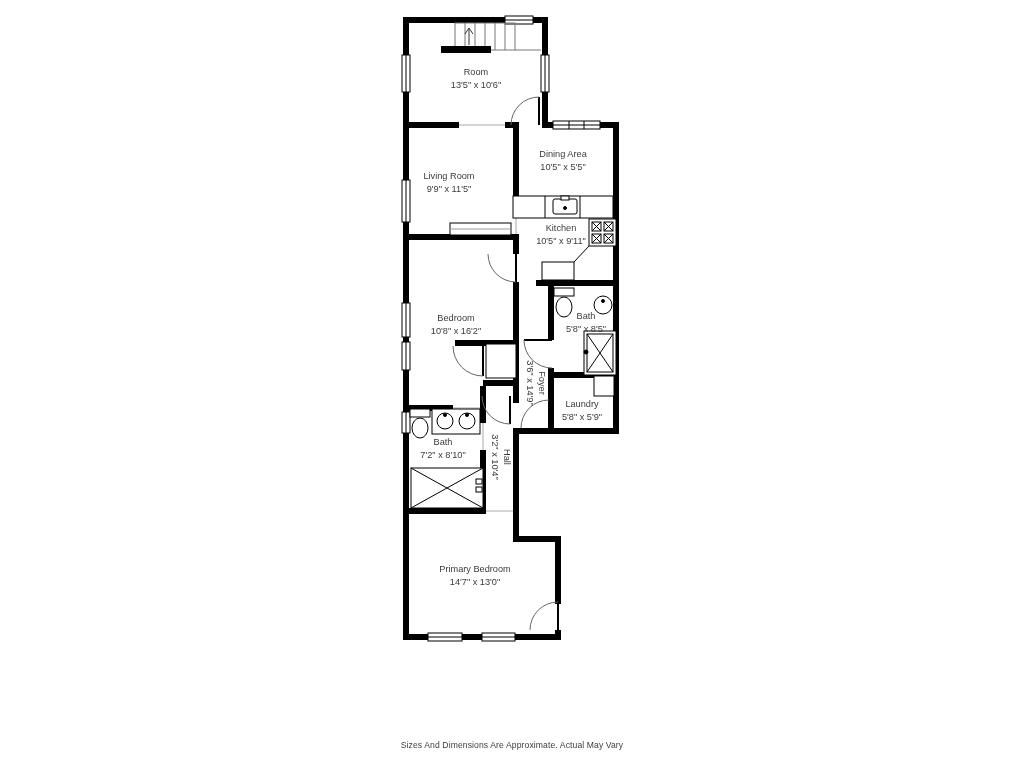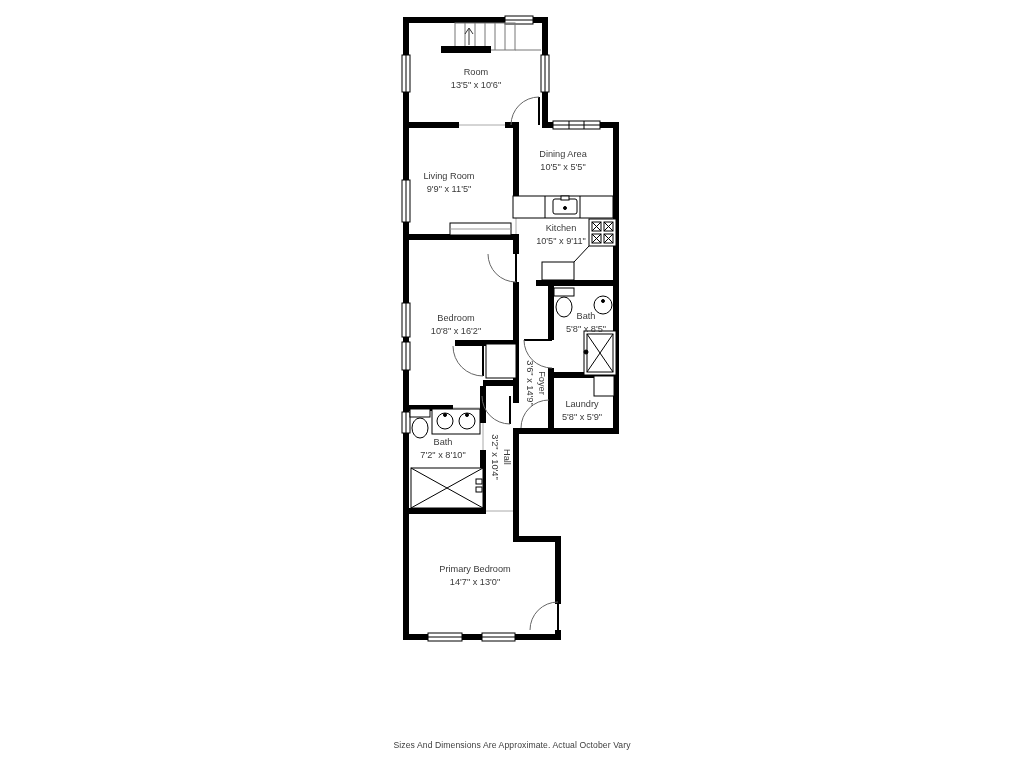--- a/index.html
+++ b/index.html
@@ -250,14 +250,14 @@
       <text x="501" y="454">Hall</text>
       <text x="501" y="466">3'2" x 10'4"</text>
     </g>
     <g>
       <text x="475" y="572">Primary Bedroom</text>
       <text x="475" y="585">14'7" x 13'0"</text>
     </g>
   </g>
 </svg>
 
-<div class="disclaimer">Sizes And Dimensions Are Approximate. Actual October Vary</div>
+<div class="disclaimer">Sizes And Dimensions Are Approximate. Actual May Vary</div>
 </div>
 
 </body></html>

